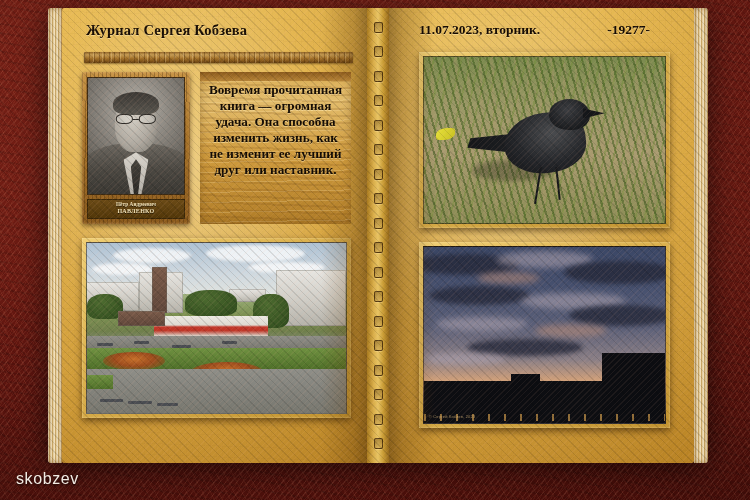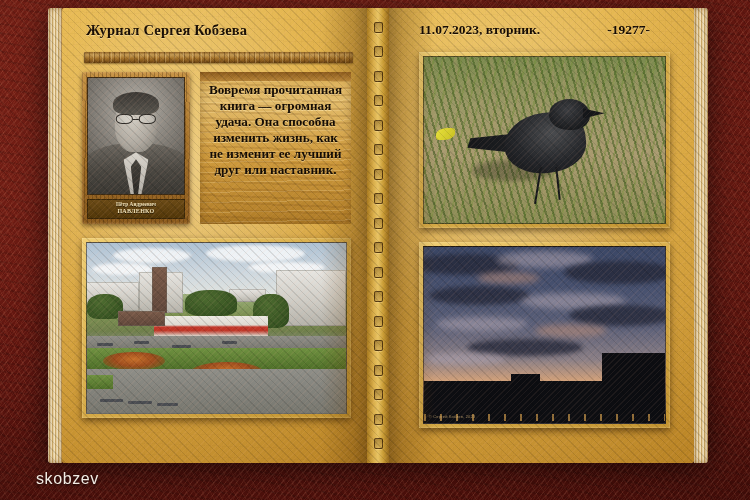--- a/index.html
+++ b/index.html
@@ -374,21 +374,21 @@
   .d-stamp {
     position:absolute; left:2%; bottom:2%;
     font-family: "Liberation Sans", sans-serif;
     font-size: 4px; color: rgba(215,180,120,0.75);
     letter-spacing: .2px;
   }
 
   
   .watermark {
     position: absolute;
-    left: 36px; bottom: 12px;
+    left: 16px; bottom: 12px;
     font-family: "Liberation Sans", sans-serif;
     font-size: 16px;
     font-weight: 500;
     color: #f2ece4;
     letter-spacing: .6px;
     text-shadow: 0 1px 3px rgba(0,0,0,0.8);
     z-index: 20;
   }
 </style>
 </head>

